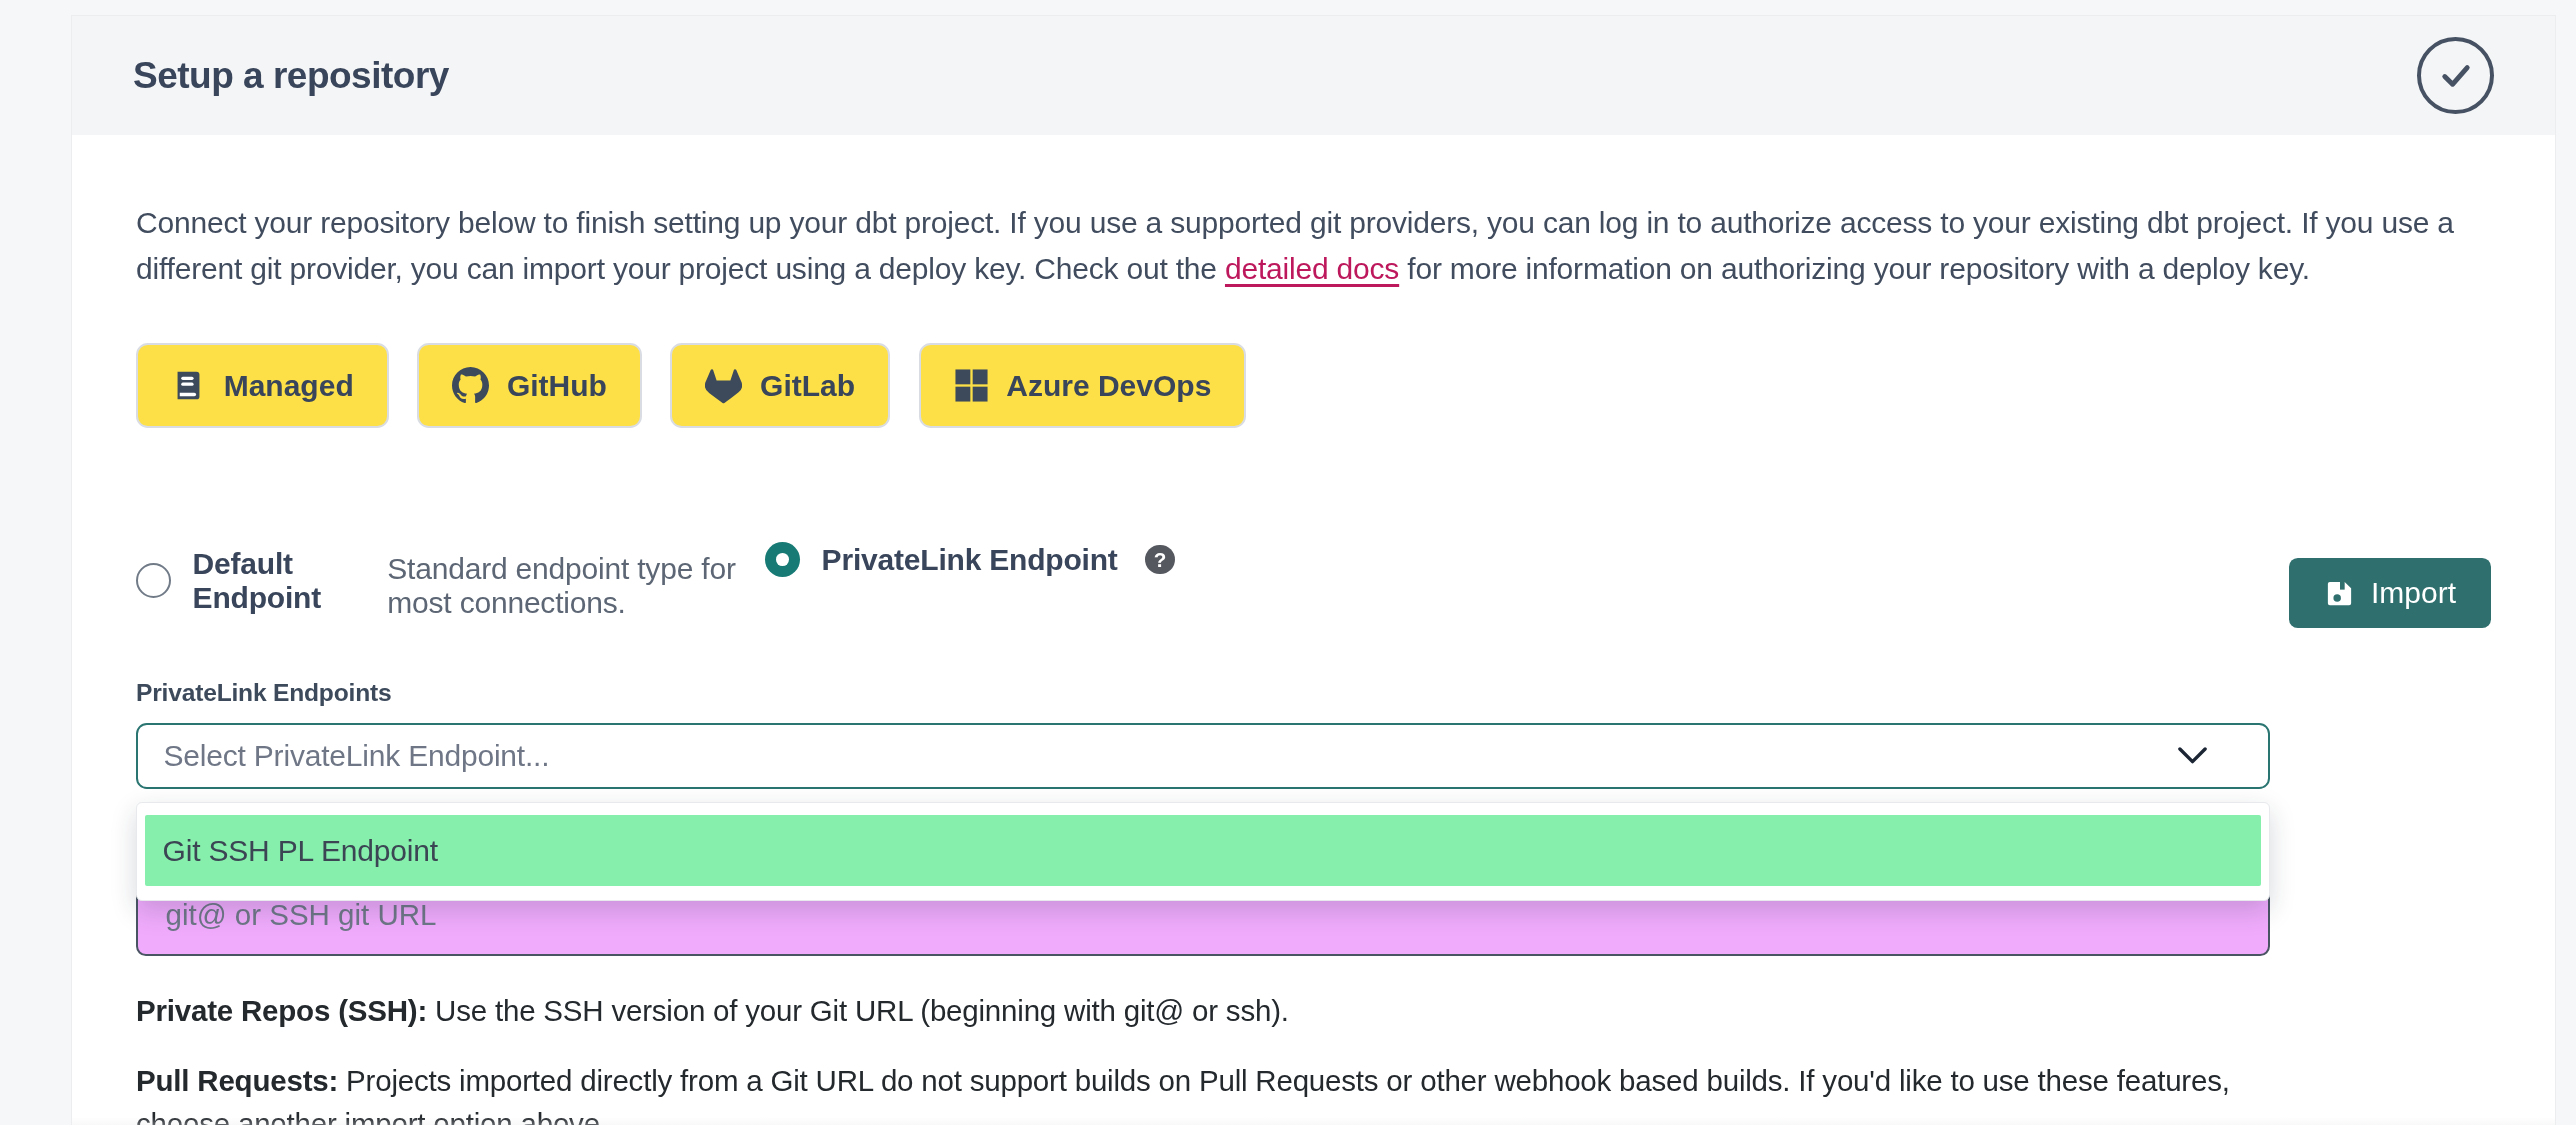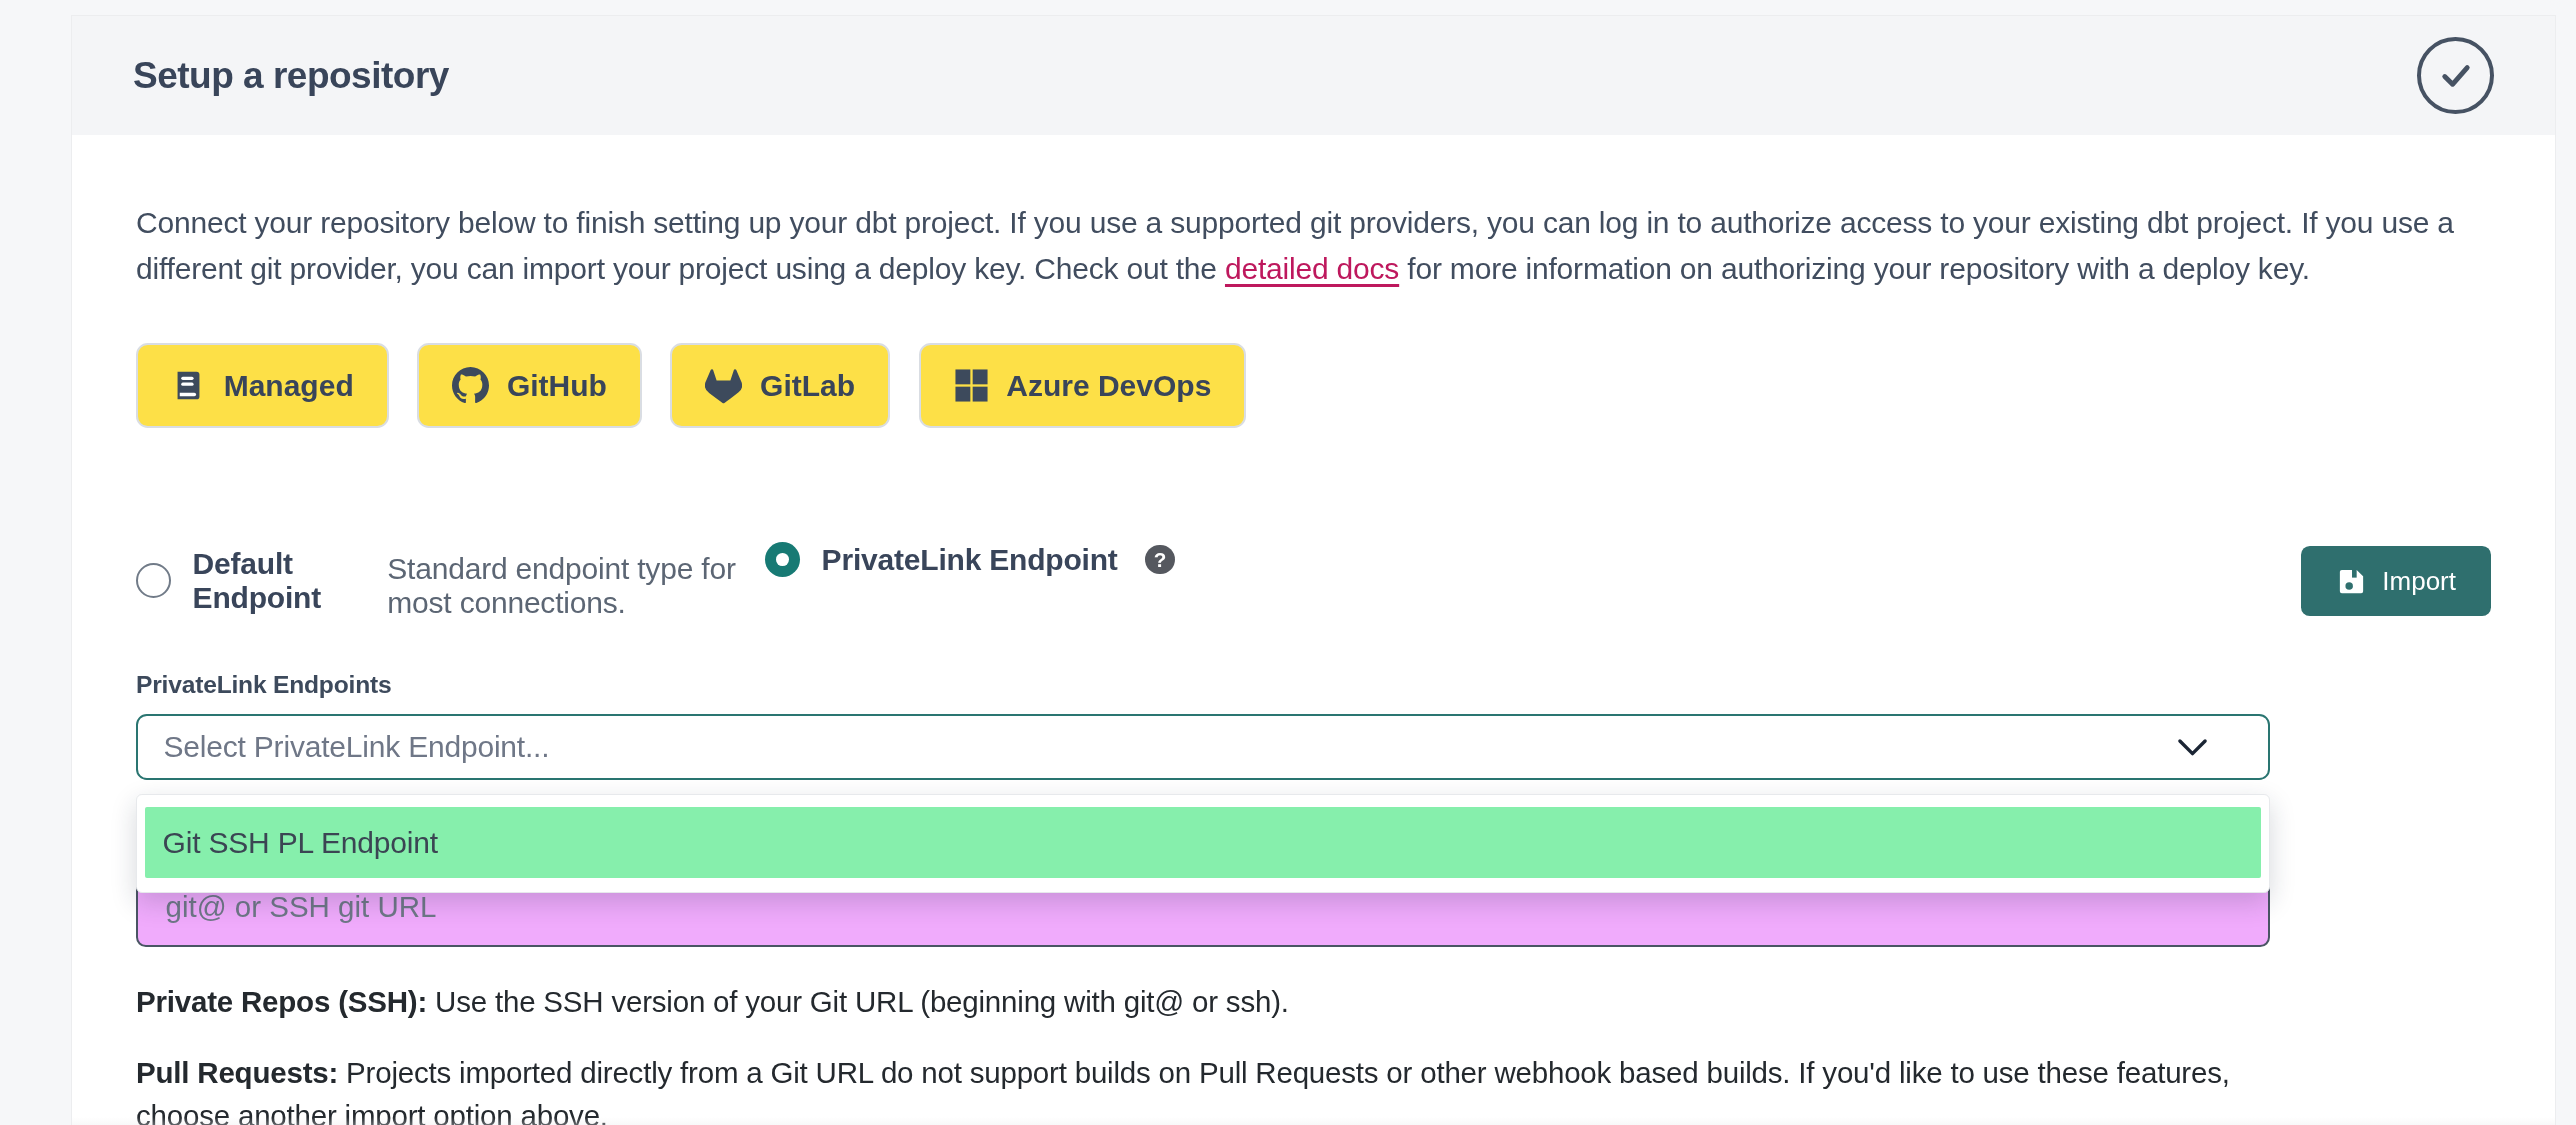--- a/index.html
+++ b/index.html
@@ -64,23 +64,23 @@
   .endpoint-label { font-size:30px; font-weight:700; color:#39455a; }
   .help-icon {
     width:29.5px; height:29.5px; border-radius:50%; background:#55585f; color:#fff;
     font-size:20.6px; font-weight:700; display:flex; align-items:center; justify-content:center;
     margin-left:5.9px;
   }
   .endpoint-desc { margin-left:57px; margin-top:9.8px; font-size:30px; color:#5c6674; }
   .import-btn {
     margin-left:auto; height:70px; min-width:190px; padding:0 35px;
     background:#2f6f6e; border:none; border-radius:8.8px;
-    color:#fff; font-size:26px; letter-spacing:0;
+    color:#fff; font-size:30px; letter-spacing:0;
     display:flex; align-items:center; justify-content:center; gap:15.7px; cursor:pointer;
-    margin-top:4px;
+    margin-top:16px;
   }
 
   .field-label { margin-top:51px; font-size:24.6px; font-weight:700; color:#3d4a5c; }
   .select-box {
     margin-top:15.7px; height:66px; width:2134px;
     border:2.9px solid #2a7571; border-radius:10.8px; background:#fff;
     display:flex; align-items:center; padding:0 25.5px; cursor:pointer;
     position:relative;
   }
   .select-placeholder { font-size:30px; color:#6f7787; }

